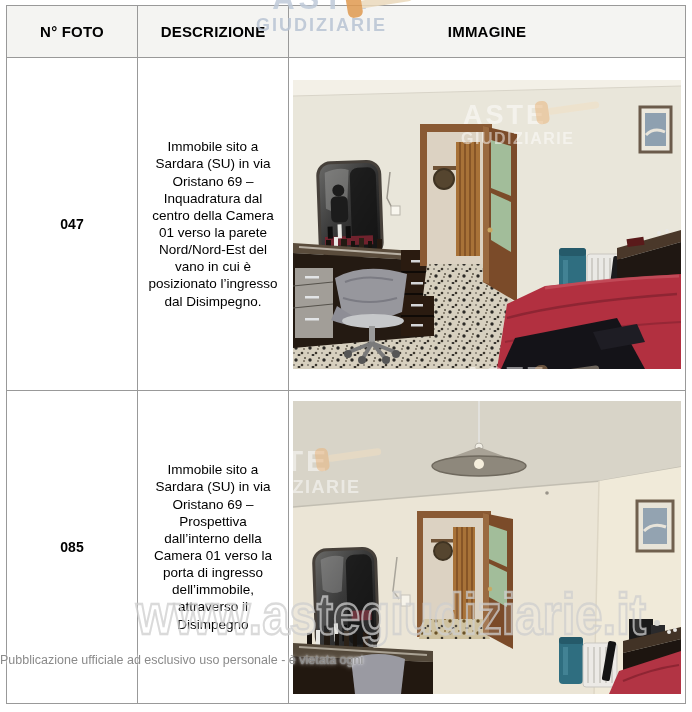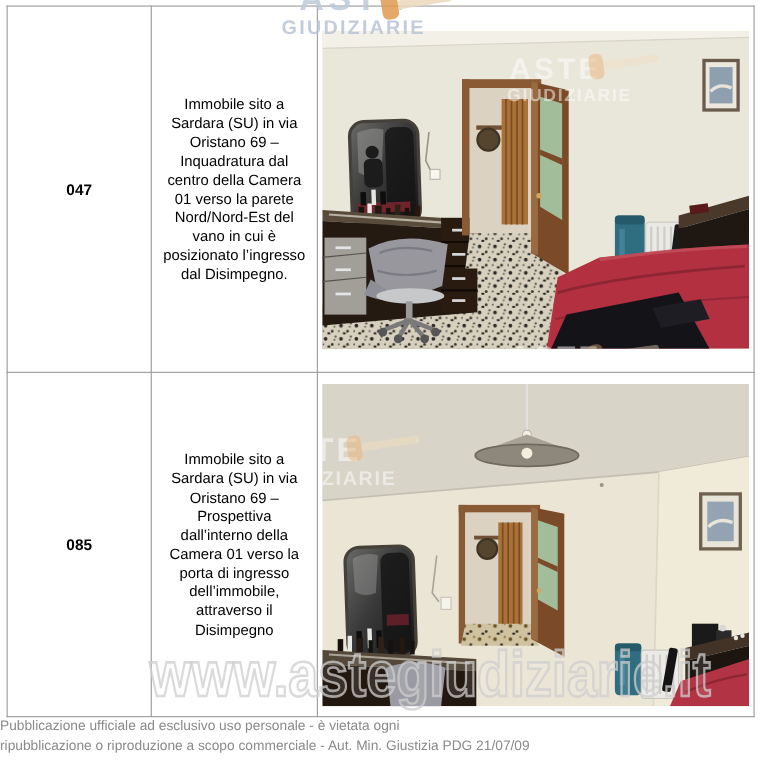--- a/index.html
+++ b/index.html
@@ -71,20 +71,25 @@
   <div class="line2">GIUDIZIARIE</div>
 </div>
 
 <table class="photo-table">
   <colgroup>
       <col class="col-num">
       <col class="col-desc">
       <col class="col-img">
     </colgroup>
   <tbody>
+      <tr>
+    <th>N° FOTO</th>
+    <th>DESCRIZIONE</th>
+    <th>IMMAGINE</th>
+  </tr>
 
   <tr class="row-1">
     <td>
           <div class="foto-num">047</div>
         </td>
     <td>
           <div class="desc">Immobile sito a Sardara (SU) in via Oristano 69 – Inquadratura dal centro della Camera 01 verso la parete Nord/Nord-Est del vano in cui è posizionato l’ingresso dal Disimpegno.</div>
         </td>
     <td>
       <div class="img-wrap">
@@ -419,14 +424,13 @@
       </div>
     </td>
   </tr>
 </tbody>
   </table>
 
 <div class="url-watermark">www.astegiudiziarie.it</div>
 
 <div class="disclaimer">
   <div>Pubblicazione ufficiale ad esclusivo uso personale - è vietata ogni</div>
-  <div>ripubblicazione o riproduzione a scopo commerciale - Aut. Min. Giustizia PDG 21/07/09</div>
 </div>
 
 </body></html>

